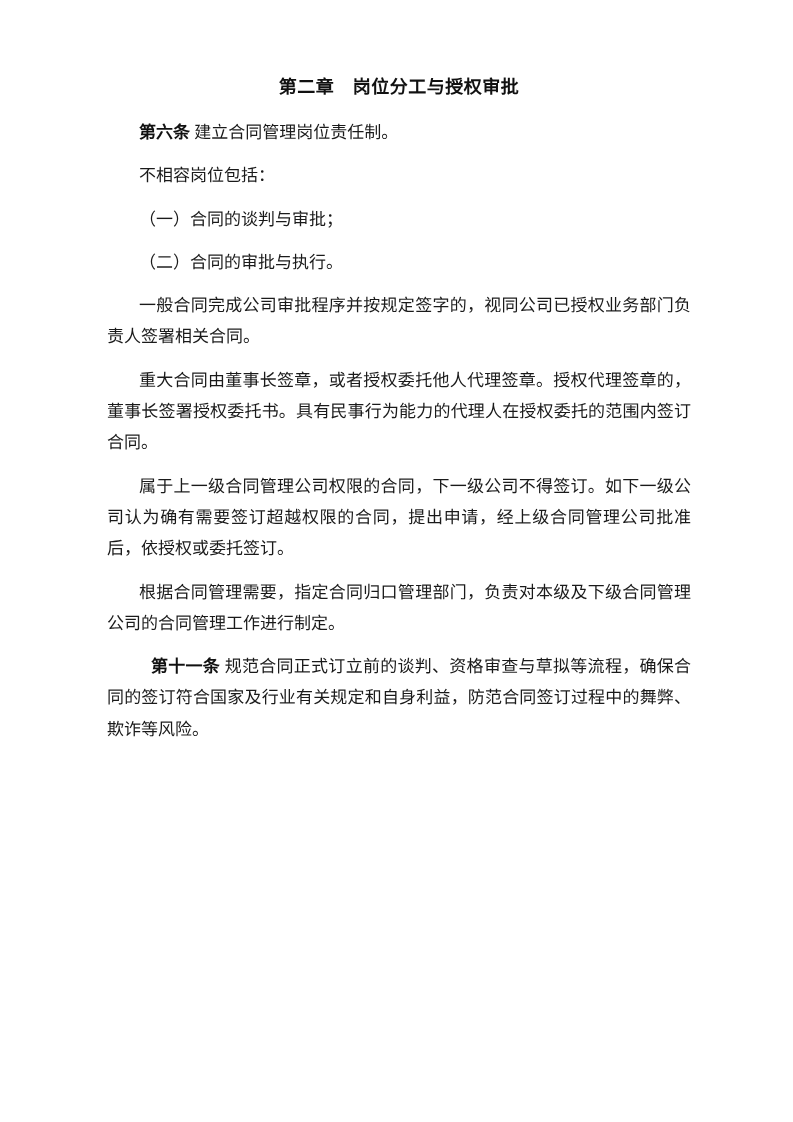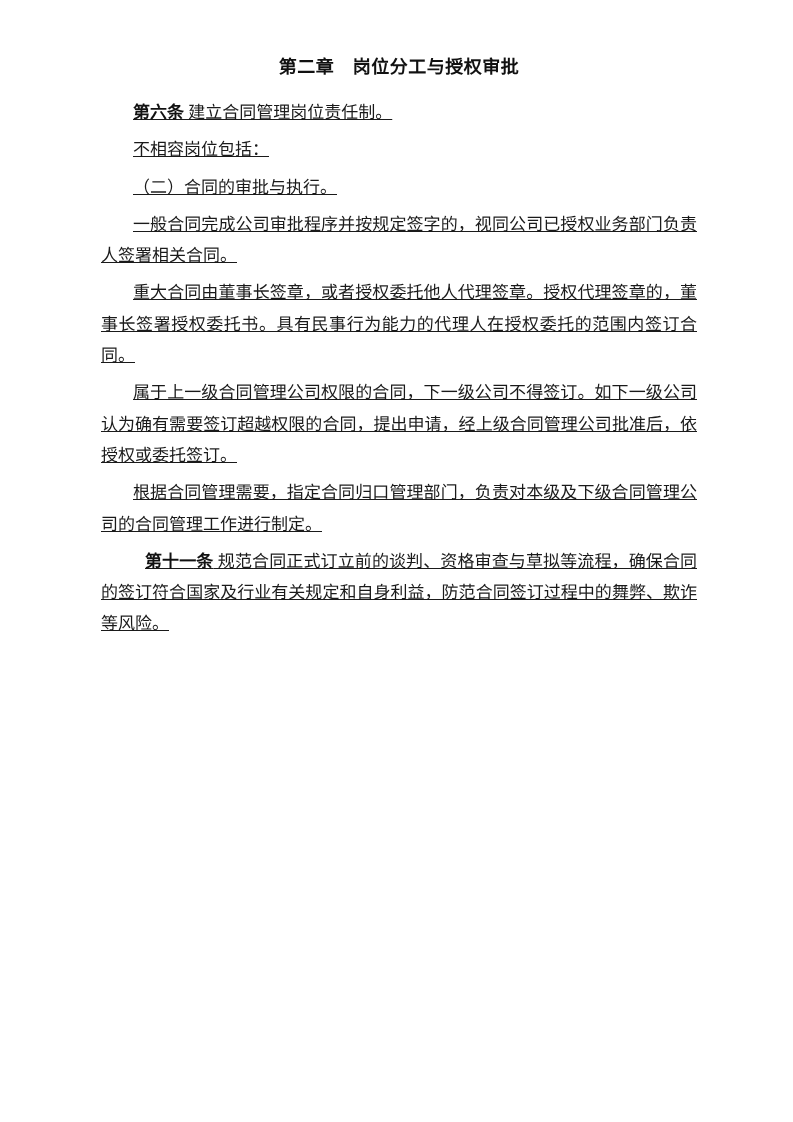--- a/index.html
+++ b/index.html
@@ -6,21 +6,21 @@
     margin: 0;
     padding: 0;
     background: #ffffff;
   }
   .page {
     position: relative;
     width: 793px;
     height: 1122px;
     background: #ffffff;
     box-sizing: border-box;
-    padding: 52px 90px 40px 95px;
+    padding: 72px 90px 40px 95px;
     overflow: hidden;
     color: #1a1a1a;
   }
   .doc-body {
     font-family: "Liberation Serif", "DejaVu Serif", serif;
     font-size: 17px;
     line-height: 31.3px;
     text-align: justify;
     color: #1a1a1a;
   }
@@ -32,23 +32,22 @@
     text-align: center;
     line-height: 31px;
     margin: 5px 0 14px 0;
     text-indent: 0;
     letter-spacing: 0.5px;
   }
   section:first-child h2.chapter-title {
     margin-top: 0;
   }
   p.para {
-    margin: 6px;
+    margin: 12px;
     text-indent: 32px;
-    text-decoration: underline;
   }
   p.para.deep-indent {
     text-indent: 44px;
   }
   p.para strong.article-label {
     font-family: "Liberation Sans", "DejaVu Sans", sans-serif;
     font-weight: bold;
     color: #111111;
   }
 </style>
@@ -56,20 +55,21 @@
 <body>
 
 <div class="page">
   <div class="doc-body">
 
     <section>
       <h2 class="chapter-title">第二章　岗位分工与授权审批</h2>
       <div>
           <p class="para"><strong class="article-label">第六条</strong> 建立合同管理岗位责任制。</p>
           <p class="para">不相容岗位包括：</p>
+          <p class="para">（一）合同的谈判与审批；</p>
           <p class="para">（二）合同的审批与执行。</p>
           <p class="para">一般合同完成公司审批程序并按规定签字的，视同公司已授权业务部门负责人签署相关合同。</p>
           <p class="para">重大合同由董事长签章，或者授权委托他人代理签章。授权代理签章的，董事长签署授权委托书。具有民事行为能力的代理人在授权委托的范围内签订合同。</p>
           <p class="para">属于上一级合同管理公司权限的合同，下一级公司不得签订。如下一级公司认为确有需要签订超越权限的合同，提出申请，经上级合同管理公司批准后，依授权或委托签订。</p>
           <p class="para">根据合同管理需要，指定合同归口管理部门，负责对本级及下级合同管理公司的合同管理工作进行制定。</p>
         </div>
     </section>
 
     <section>
       <div>

